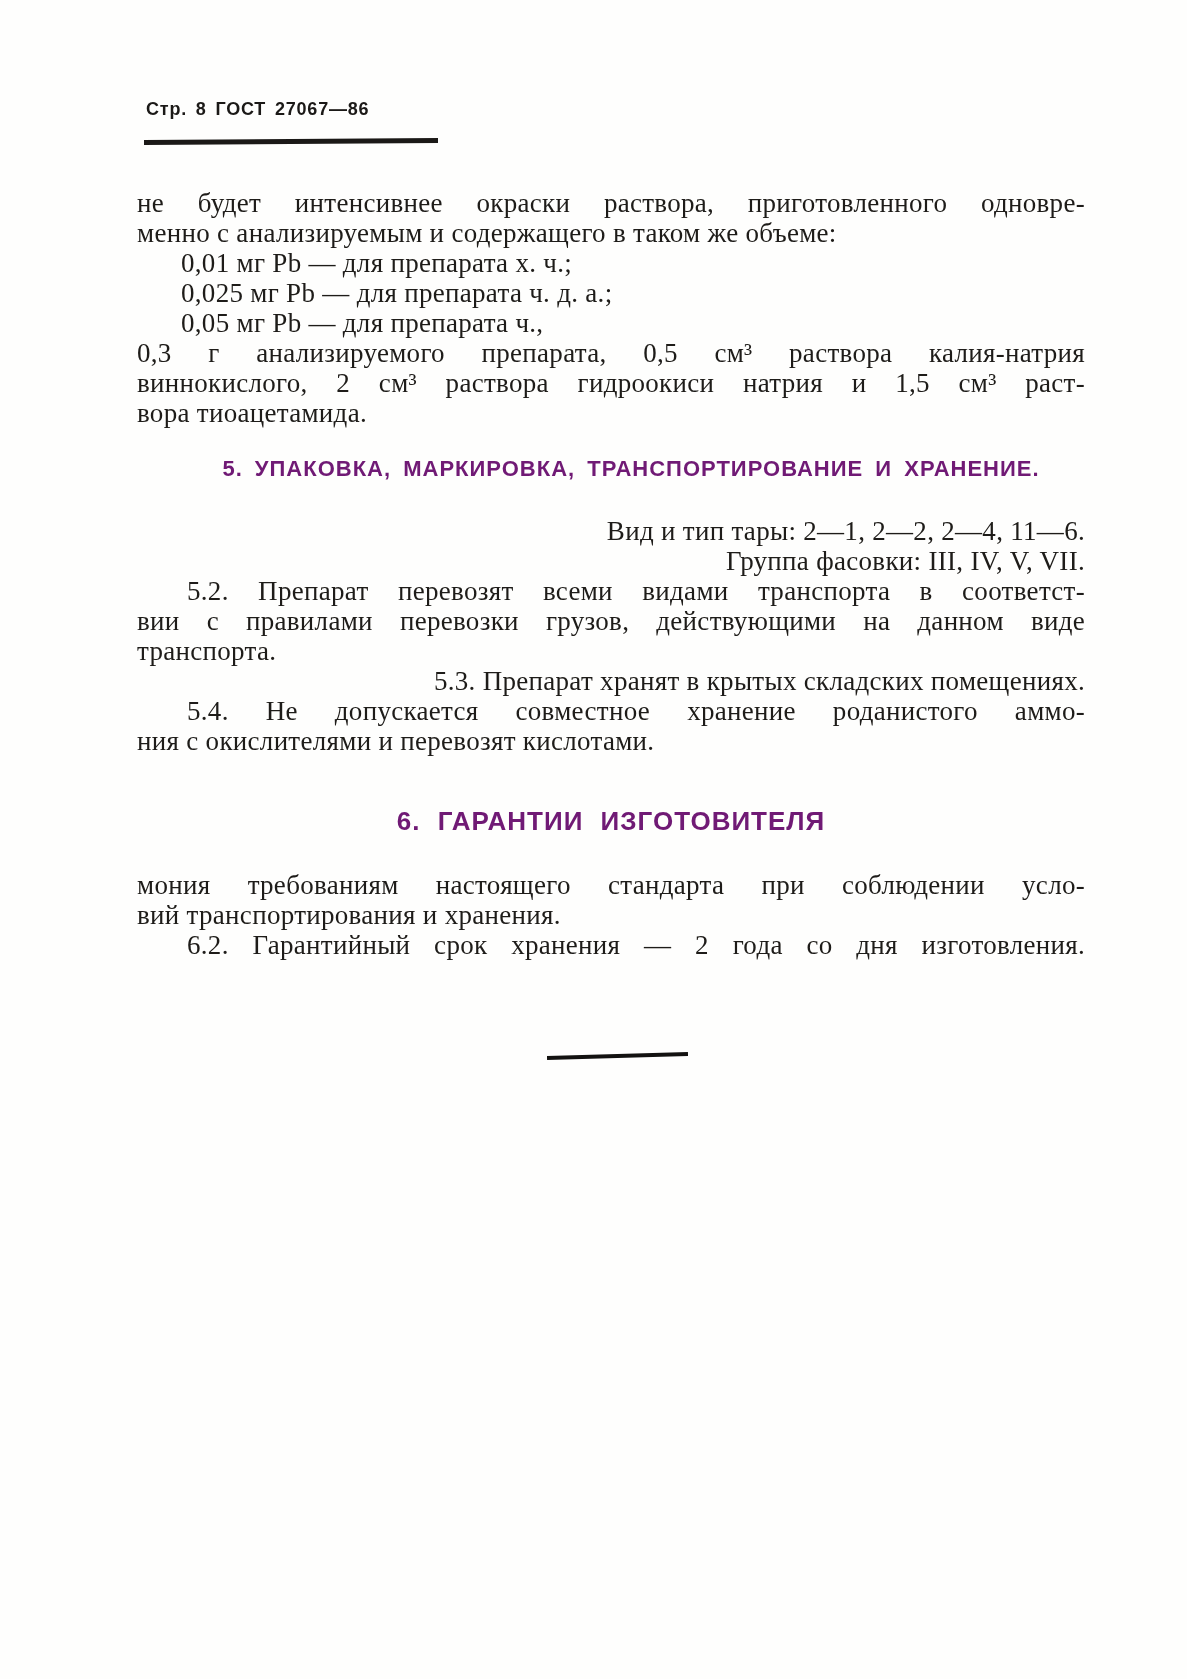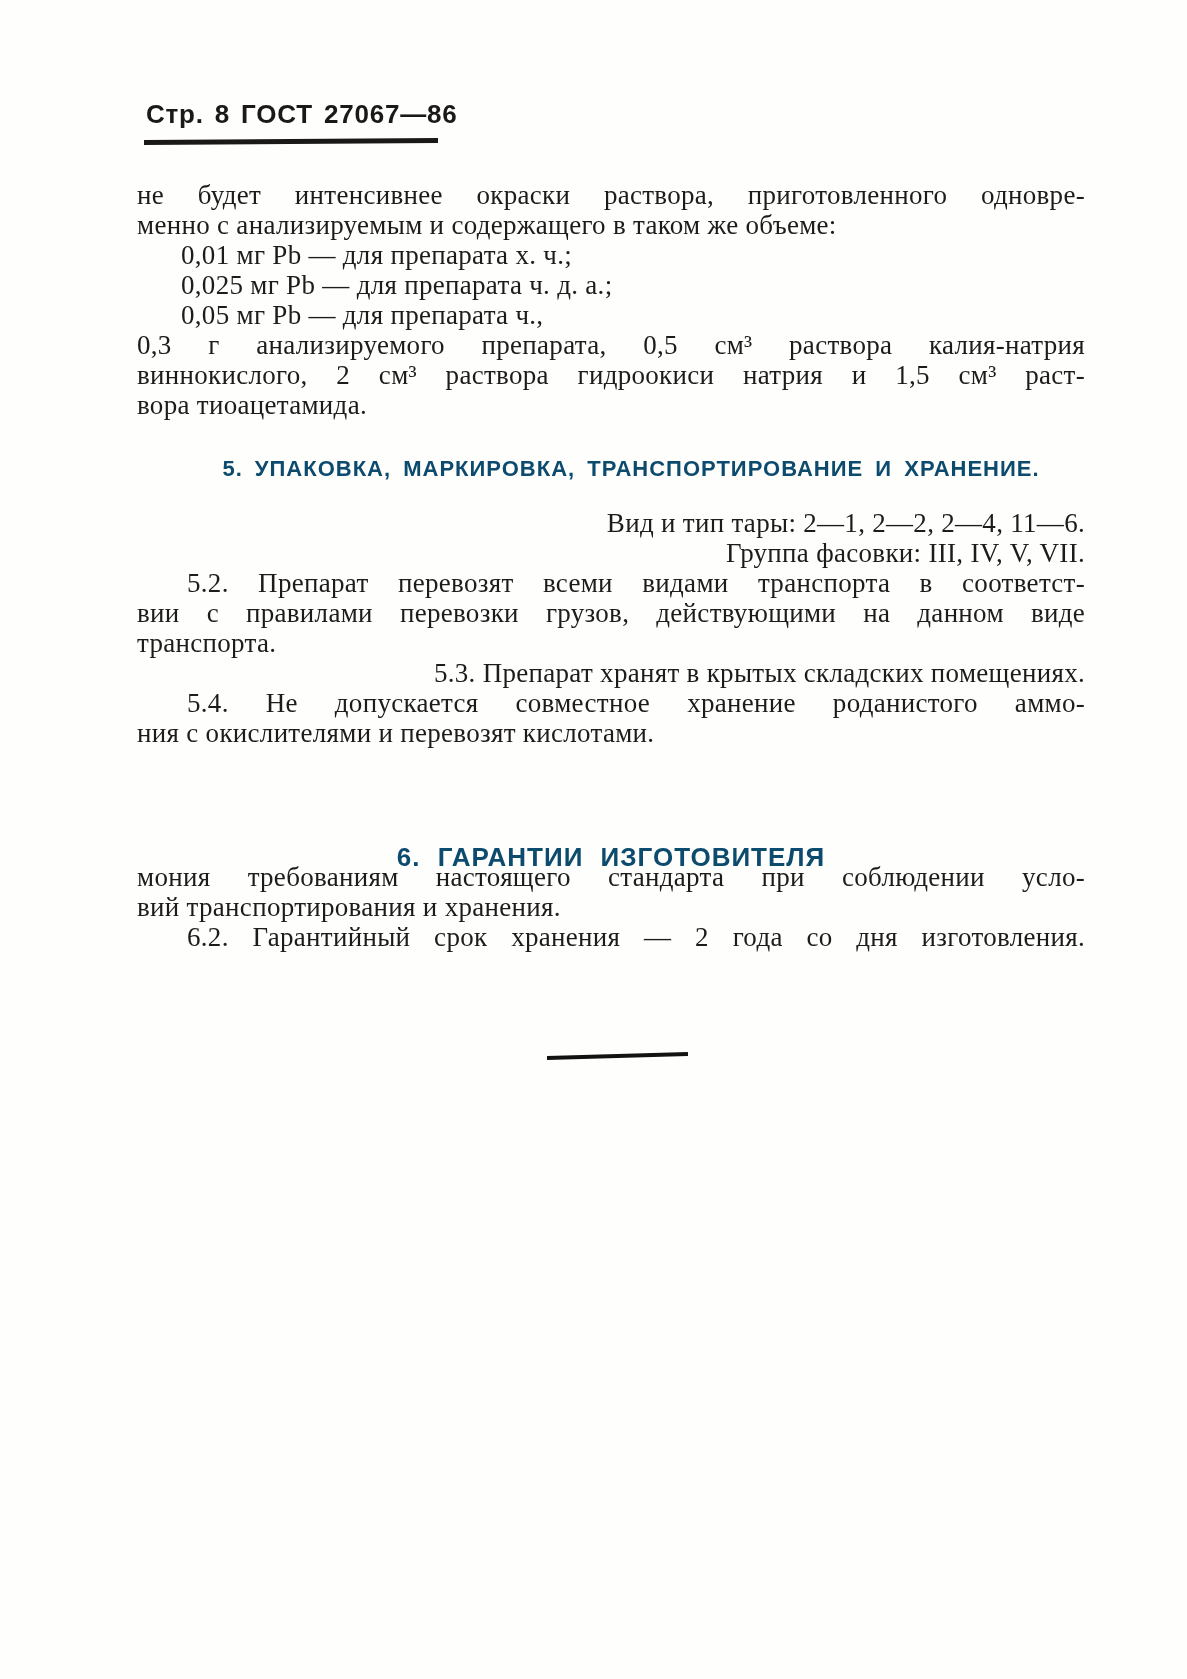--- a/index.html
+++ b/index.html
@@ -15,40 +15,41 @@
     overflow: hidden;
     color: #1d1b18;
   }
   
   .page-header {
     position: absolute;
     left: 146px;
     top: 99px;
     font-family: "Liberation Sans", sans-serif;
     font-weight: 700;
-    font-size: 26px;
+    font-size: 18px;
     letter-spacing: 0.8px;
     word-spacing: 3px;
     color: #1b1917;
     white-space: nowrap;
   }
   .header-rule {
     position: absolute;
     left: 144px;
     top: 139px;
     width: 294px;
     height: 5px;
     background: #1b1917;
     transform: rotate(-0.4deg);
   }
   
   .content-block {
     position: absolute;
     left: 137px;
     width: 948px;
+    margin-top: 8px;
   }
   .tline {
     font-family: "Liberation Serif", serif;
     font-size: 27px;
     line-height: 30px;
     letter-spacing: 0.3px;
     color: #1e1c19;
     white-space: normal;
   }
   .ind  { text-indent: 50px; text-align: right; }
@@ -58,36 +59,35 @@
     text-align-last: justify;
   }
   
   .sec-heading {
     position: absolute;
     left: 137px;
     width: 948px;
     text-align: center;
     font-family: "Liberation Sans", sans-serif;
     font-weight: 700;
-    color: #0c4a6e;
+    color: #701a75;
     white-space: nowrap;
   }
   .h5 {
     top: 456px;
     font-size: 22px;
     letter-spacing: 1px;
     word-spacing: 5px;
     padding-left: 20px;
   }
   .h6 {
     top: 806px;
     font-size: 26px;
     letter-spacing: 1px;
     word-spacing: 9px;
-    margin-top: 36px;
   }
   
   .end-rule {
     position: absolute;
     left: 547px;
     top: 1054px;
     width: 141px;
     height: 4px;
     background: #131210;
     transform: rotate(-1.6deg);

